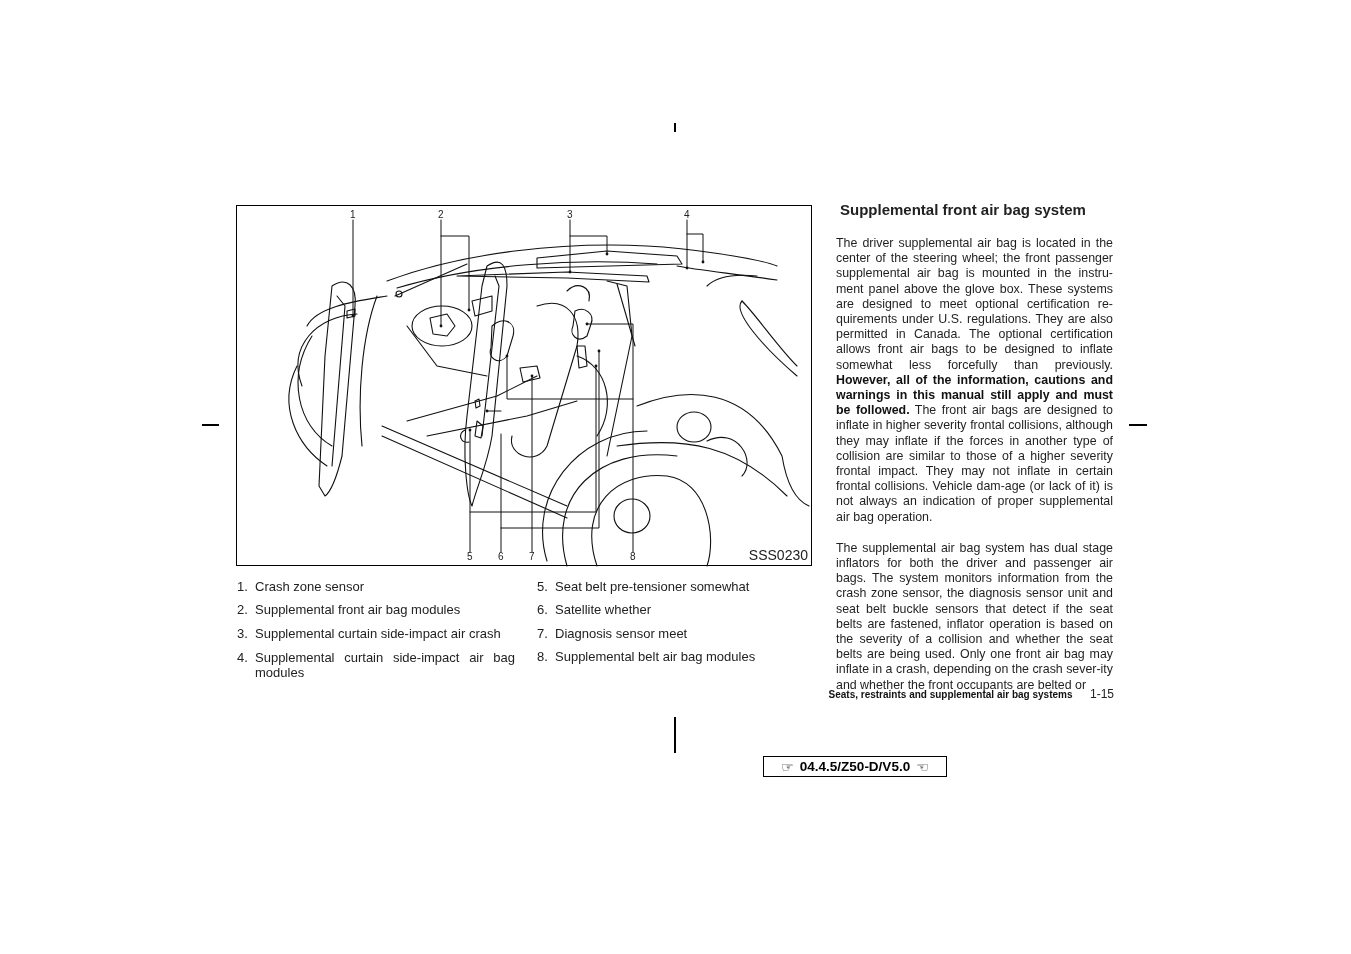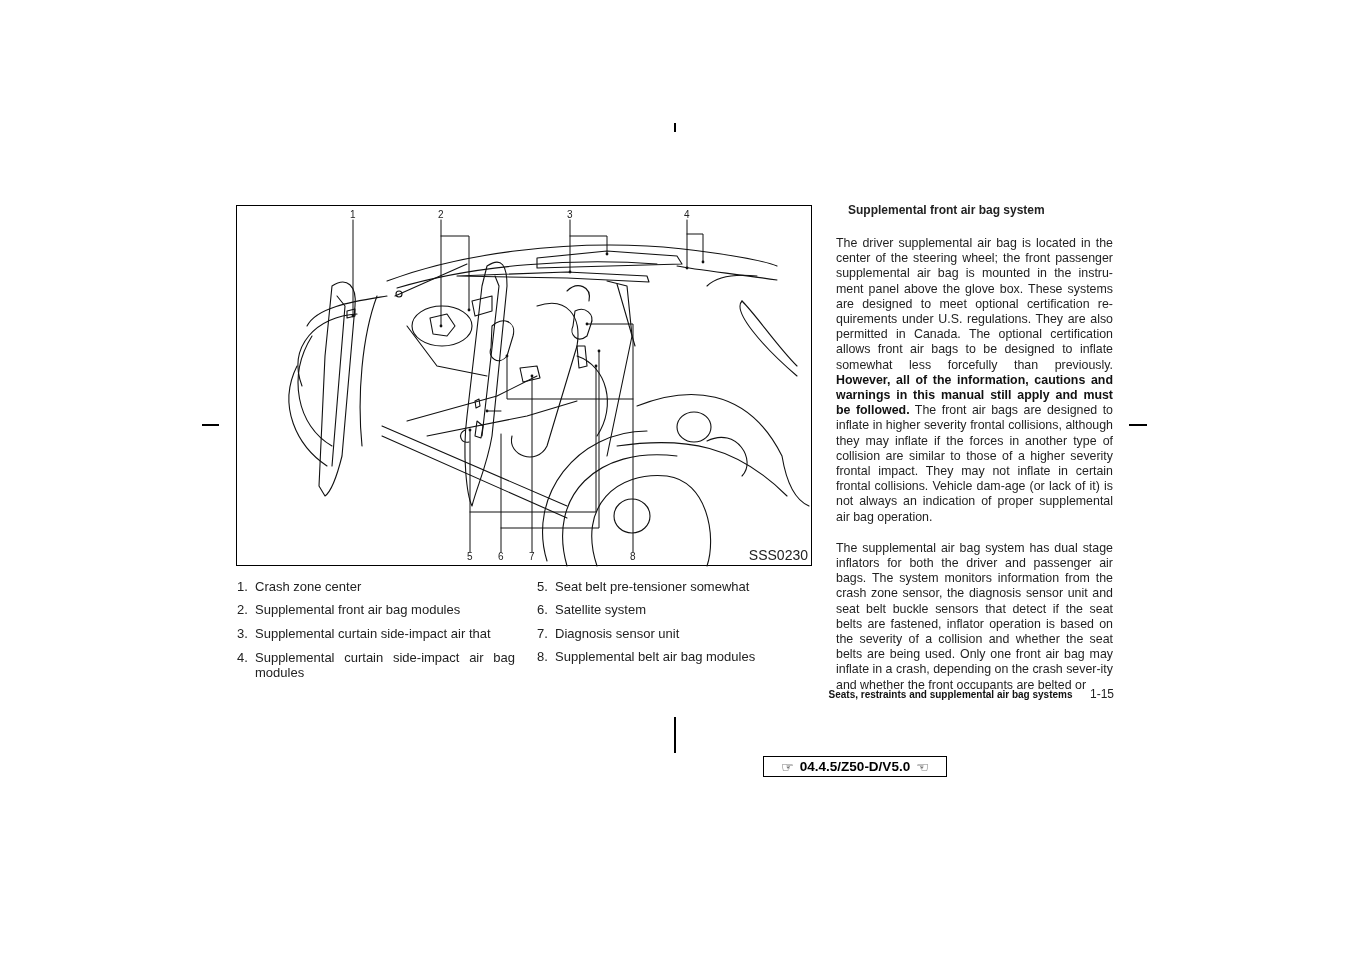--- a/index.html
+++ b/index.html
@@ -9,21 +9,21 @@
   .figure { position:absolute; left:236px; top:205px; width:576px; height:361px;
             border:1px solid #000; box-sizing:border-box; background:#fff; }
   .figure svg { position:absolute; left:0; top:0; }
   .fig-num { position:absolute; font-size:10px; color:#222; }
   .fig-code { position:absolute; right:3px; bottom:2px; font-size:14px; color:#222; }
   .legend { position:absolute; font-size:13px; color:#222; line-height:15px; }
   .legend .item { position:absolute; display:flex; }
   .legend .n { width:18px; flex:none; }
   .legend .t { text-align:justify; text-align-last:left; }
   .right-col { position:absolute; left:836px; top:200px; width:277px; }
-  .section-title { font-size:12px; color:#222; margin:0 0 9px 12px; line-height:20px; }
+  .section-title { font-size:15px; color:#222; margin:0 0 9px 4px; line-height:20px; }
   .para { font-size:12.4px; line-height:15.2px; text-align:justify; margin:16px 0 8px 0; color:#1f1f1f; }
   .para b { font-weight:bold; color:#111; }
   .footer { position:absolute; left:700px; top:684px; width:414px; text-align:right;
             white-space:nowrap; }
   .footer .sec { font-size:10px; font-weight:bold; color:#111; }
   .footer .pg { font-size:12px; color:#222; margin-left:13px; }
   .code-box { position:absolute; left:763px; top:756px; width:184px; height:21px;
               border:1px solid #000; box-sizing:border-box; display:flex;
               align-items:center; justify-content:center; font-size:13.5px;
               font-weight:bold; color:#000; gap:6px; }
@@ -133,45 +133,45 @@
   <span class="fig-num" style="left:230px; top:345px;">5</span>
   <span class="fig-num" style="left:261px; top:345px;">6</span>
   <span class="fig-num" style="left:292px; top:345px;">7</span>
   <span class="fig-num" style="left:393px; top:345px;">8</span>
   <span class="fig-code">SSS0230</span>
 </div>
 
 <div class="legend">
   <div class="item" style="left:237px; top:579px; width:278px;">
     <span class="n">1.</span>
-    <span class="t">Crash zone center</span>
+    <span class="t">Crash zone sensor</span>
   </div>
   <div class="item" style="left:237px; top:602px; width:278px;">
     <span class="n">2.</span>
     <span class="t">Supplemental front air bag modules</span>
   </div>
   <div class="item" style="left:237px; top:626px; width:278px;">
     <span class="n">3.</span>
-    <span class="t">Supplemental curtain side-impact air that</span>
+    <span class="t">Supplemental curtain side-impact air crash</span>
   </div>
   <div class="item" style="left:237px; top:650px; width:278px;">
     <span class="n">4.</span>
     <span class="t" style="width:260px;">Supplemental curtain side-impact air bag modules</span>
   </div>
   <div class="item" style="left:537px; top:579px; width:270px;">
     <span class="n">5.</span>
     <span class="t">Seat belt pre-tensioner somewhat</span>
   </div>
   <div class="item" style="left:537px; top:602px; width:270px;">
     <span class="n">6.</span>
-    <span class="t">Satellite system</span>
+    <span class="t">Satellite whether</span>
   </div>
   <div class="item" style="left:537px; top:626px; width:270px;">
     <span class="n">7.</span>
-    <span class="t">Diagnosis sensor unit</span>
+    <span class="t">Diagnosis sensor meet</span>
   </div>
   <div class="item" style="left:537px; top:649px; width:270px;">
     <span class="n">8.</span>
     <span class="t">Supplemental belt air bag modules</span>
   </div>
 </div>
 
 <div class="right-col">
   <h2 class="section-title">Supplemental front air bag system</h2>
   <p class="para"><span>The driver supplemental air bag is located in the center of the steering wheel; the front passenger supplemental air bag is mounted in the instru-ment panel above the glove box. These systems are designed to meet optional certification re-quirements under U.S. regulations. They are also permitted in Canada. The optional certification allows front air bags to be designed to inflate somewhat less forcefully than previously. </span><b>However, all of the information, cautions and warnings in this manual still apply and must be followed.</b><span> The front air bags are designed to inflate in higher severity frontal collisions, although they may inflate if the forces in another type of collision are similar to those of a higher severity frontal impact. They may not inflate in certain frontal collisions. Vehicle dam-age (or lack of it) is not always an indication of proper supplemental air bag operation.</span></p>

